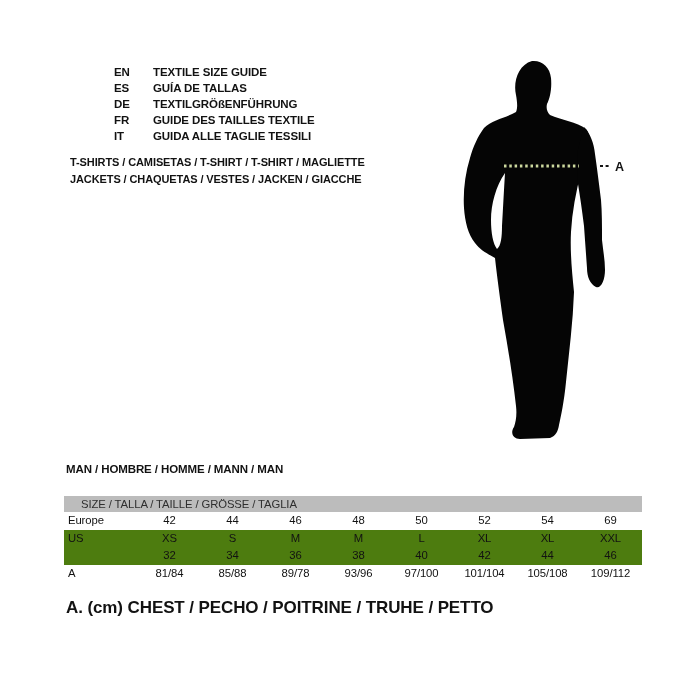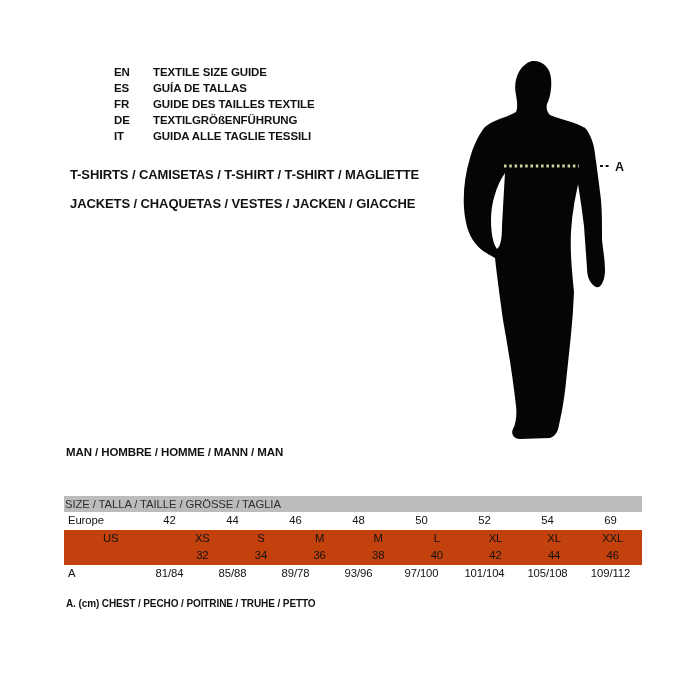--- a/index.html
+++ b/index.html
@@ -8,63 +8,63 @@
     font-family:"Liberation Sans", sans-serif; color:#121212;
     overflow:hidden;
   }
   
   .lang-block { position:absolute; left:70px; top:64px; }
   .lang-row { display:flex; height:16px; line-height:16px;
               font-size:11.5px; font-weight:bold; letter-spacing:-0.1px; }
   .lang-code { width:39px;margin-left:44px; }
   
   .types { position:absolute; left:70px; top:154px; }
-  .type-line { height:17px; line-height:17px; font-size:13px;
-               font-weight:bold; letter-spacing:-0.1px; white-space:nowrap;margin-top:12px; }
+  .type-line { height:17px; line-height:17px; font-size:11px;
+               font-weight:bold; letter-spacing:-0.1px; white-space:nowrap; }
   
   .figure-wrap { position:absolute; left:430px; top:50px; width:220px; height:410px; }
   .measure-a-label { font-size:12.5px; font-weight:bold; fill:#121212;
                      font-family:"Liberation Sans", sans-serif; }
   
-  .man-title { position:absolute; left:66px; top:446px; font-size:11.5px;
+  .man-title { position:absolute; left:66px; top:463px; font-size:11.5px;
                font-weight:bold; letter-spacing:-0.1px; }
   .size-table { position:absolute; left:64px; top:496px; width:578px;
                 font-size:11.3px; letter-spacing:-0.1px; }
   .st-header { height:16px; line-height:16px; background:#bcbcbc;
-               padding-left:1px; color:#2f2f2f; }
+               padding-left:17px; color:#2f2f2f; }
   .st-row { display:grid; grid-template-columns:74px repeat(8,1fr);
             height:17.5px; line-height:17.5px; }
-  .st-row.stripe { background:#c2410c;padding-left:35px; }
+  .st-row.stripe { background:#4d7c0f; }
   .st-label { padding-left:4px; text-align:left; }
   .st-cell { text-align:center; }
   
-  .footer-note { position:absolute; left:66px; top:598px; font-size:10px;
+  .footer-note { position:absolute; left:66px; top:598px; font-size:17px;
                  font-weight:bold; letter-spacing:-0.1px;text-align:right; }
 </style>
 </head>
 <body>
 
 <div id="canvas">
 
   <div class="lang-block">
     <div class="lang-row">
       <span class="lang-code">EN</span>
       <span class="lang-label">TEXTILE SIZE GUIDE</span>
     </div>
     <div class="lang-row">
       <span class="lang-code">ES</span>
       <span class="lang-label">GUÍA DE TALLAS</span>
     </div>
     <div class="lang-row">
+      <span class="lang-code">DE</span>
+      <span class="lang-label">TEXTILGRÖßENFÜHRUNG</span>
+    </div>
+    <div class="lang-row">
       <span class="lang-code">FR</span>
       <span class="lang-label">GUIDE DES TAILLES TEXTILE</span>
-    </div>
-    <div class="lang-row">
-      <span class="lang-code">DE</span>
-      <span class="lang-label">TEXTILGRÖßENFÜHRUNG</span>
     </div>
     <div class="lang-row">
       <span class="lang-code">IT</span>
       <span class="lang-label">GUIDA ALLE TAGLIE TESSILI</span>
     </div>
   </div>
 
   <div class="types">
     <div class="type-line">T-SHIRTS / CAMISETAS / T-SHIRT / T-SHIRT / MAGLIETTE</div>
     <div class="type-line">JACKETS / CHAQUETAS / VESTES / JACKEN / GIACCHE</div>

